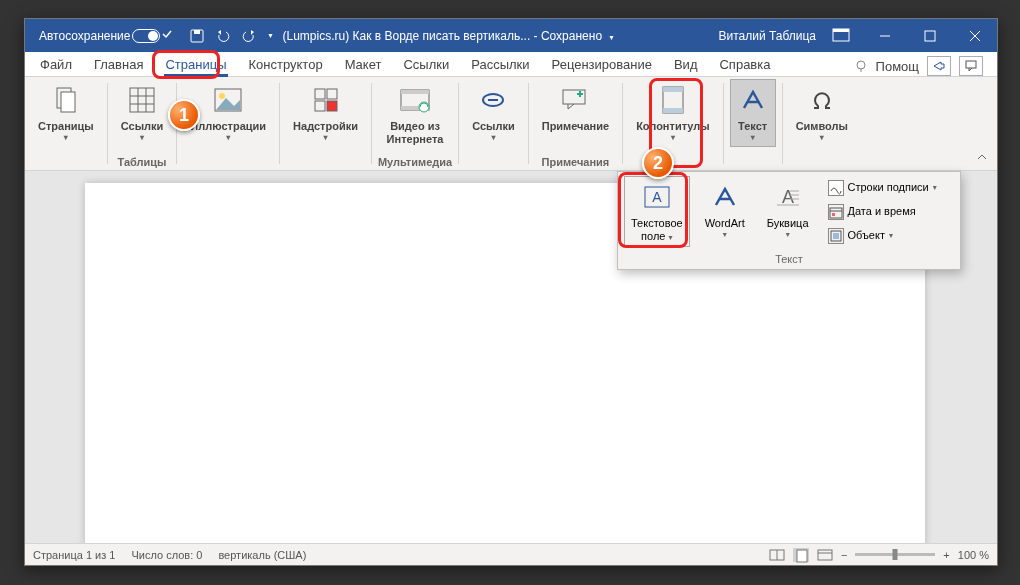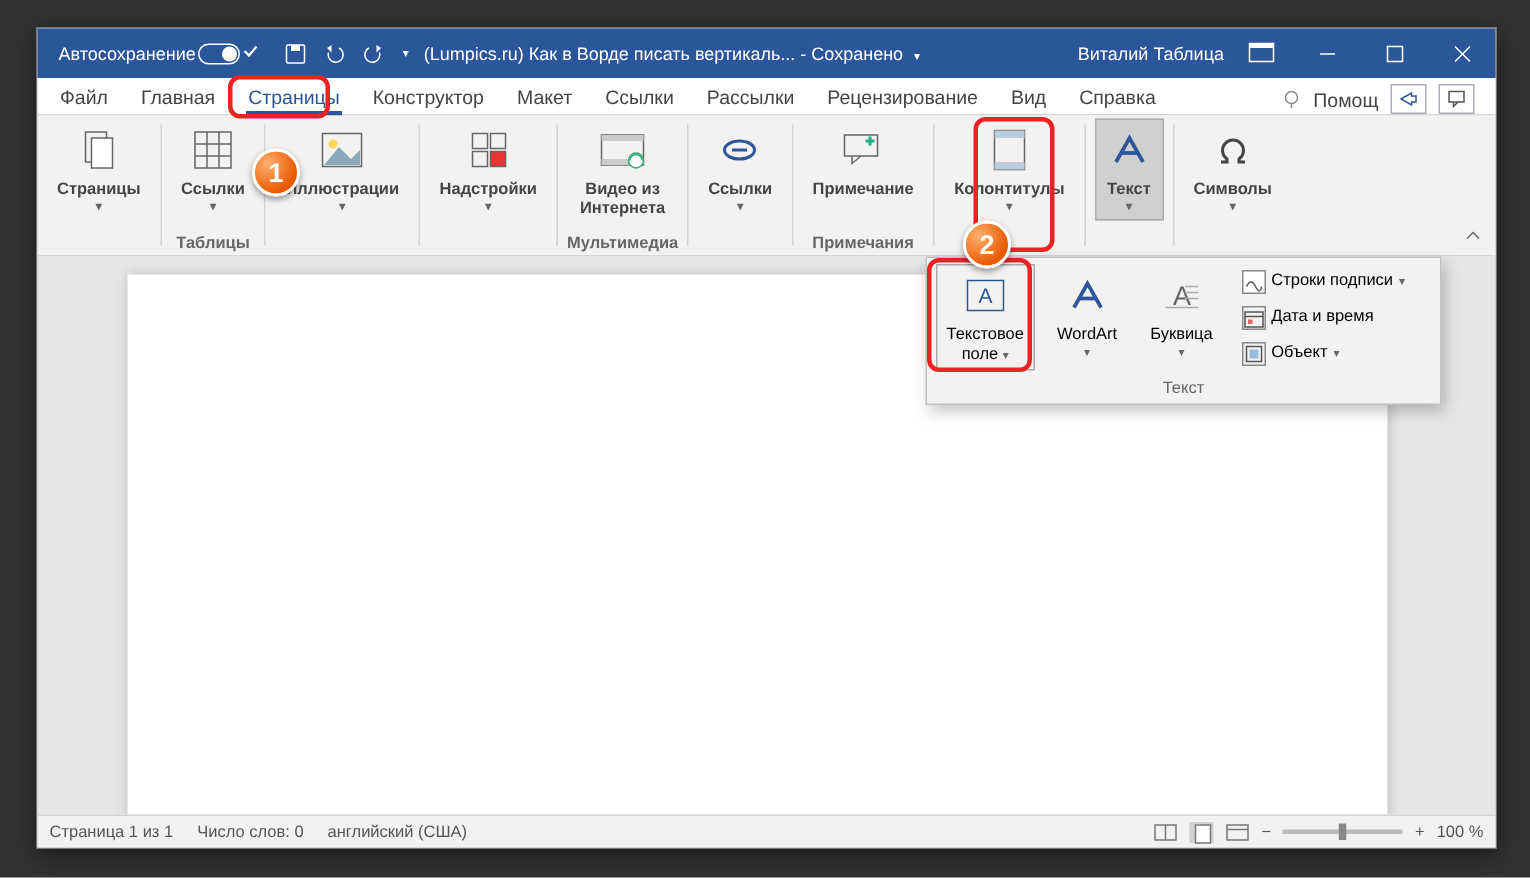--- a/index.html
+++ b/index.html
@@ -418,21 +418,21 @@
             <span class="caret">▾</span>
           </div>
       </div>
     </div>
     <div class="glabel">Текст</div>
   </div>
 
   <div class="statusbar">
     <span>Страница 1 из 1</span>
     <span>Число слов: 0</span>
-    <span>английский (США)</span>
+    <span>вертикаль (США)</span>
     <div class="right">
       <svg width="16" height="14">
           <rect x="1" y="2" width="14" height="10" fill="none" stroke="#777"></rect>
           <line x1="8" y1="2" x2="8" y2="12" stroke="#777"></line>
         </svg>
       <svg width="16" height="14" style="background:#d0d0d0;padding:1px;">
           <rect x="3" y="1" width="10" height="12" fill="#fff" stroke="#777"></rect>
         </svg>
       <svg width="16" height="14">
           <rect x="1" y="2" width="14" height="10" fill="none" stroke="#777"></rect>

